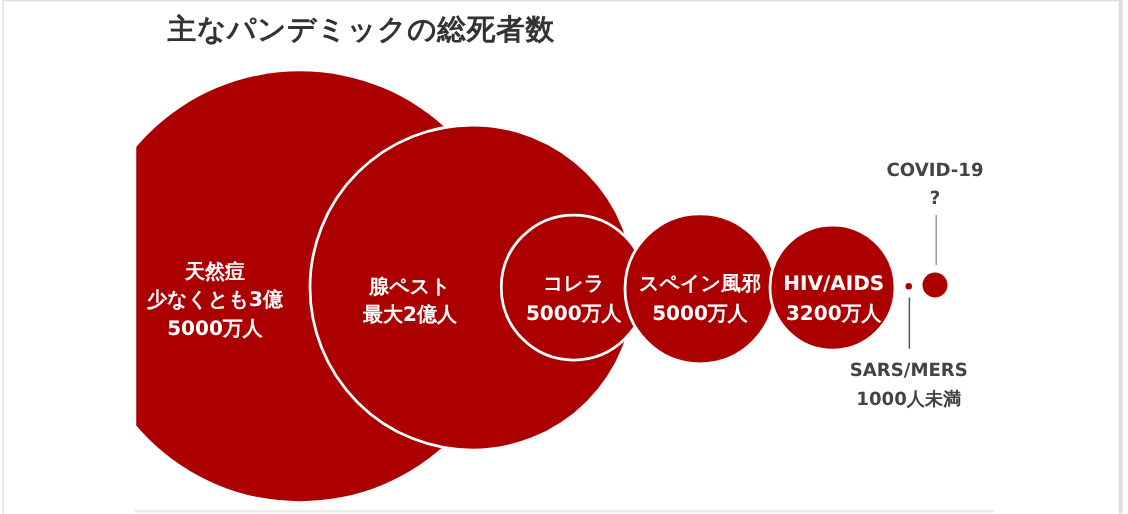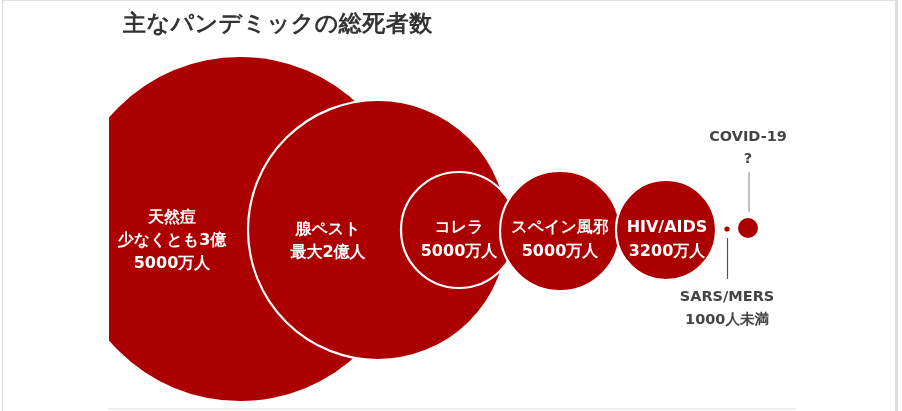--- a/index.html
+++ b/index.html
@@ -21,21 +21,21 @@
       width: 896px;
       height: 411px;
       border-left: 1px solid #d9d9d9;
       border-right: 3px solid #dcdcdc;
       border-top: 1px solid #e0e0e0;
       box-sizing: border-box;
       background: #fff;
     }
     .title {
       position: absolute;
-      left: 123px;
+      left: 134px;
       top: 8px;
       font-size: 23px;
       font-weight: bold;
       color: #333333;
       letter-spacing: 0.5px;
       white-space: nowrap;
     }
     svg.chart {
       position: absolute;
       left: 0;

